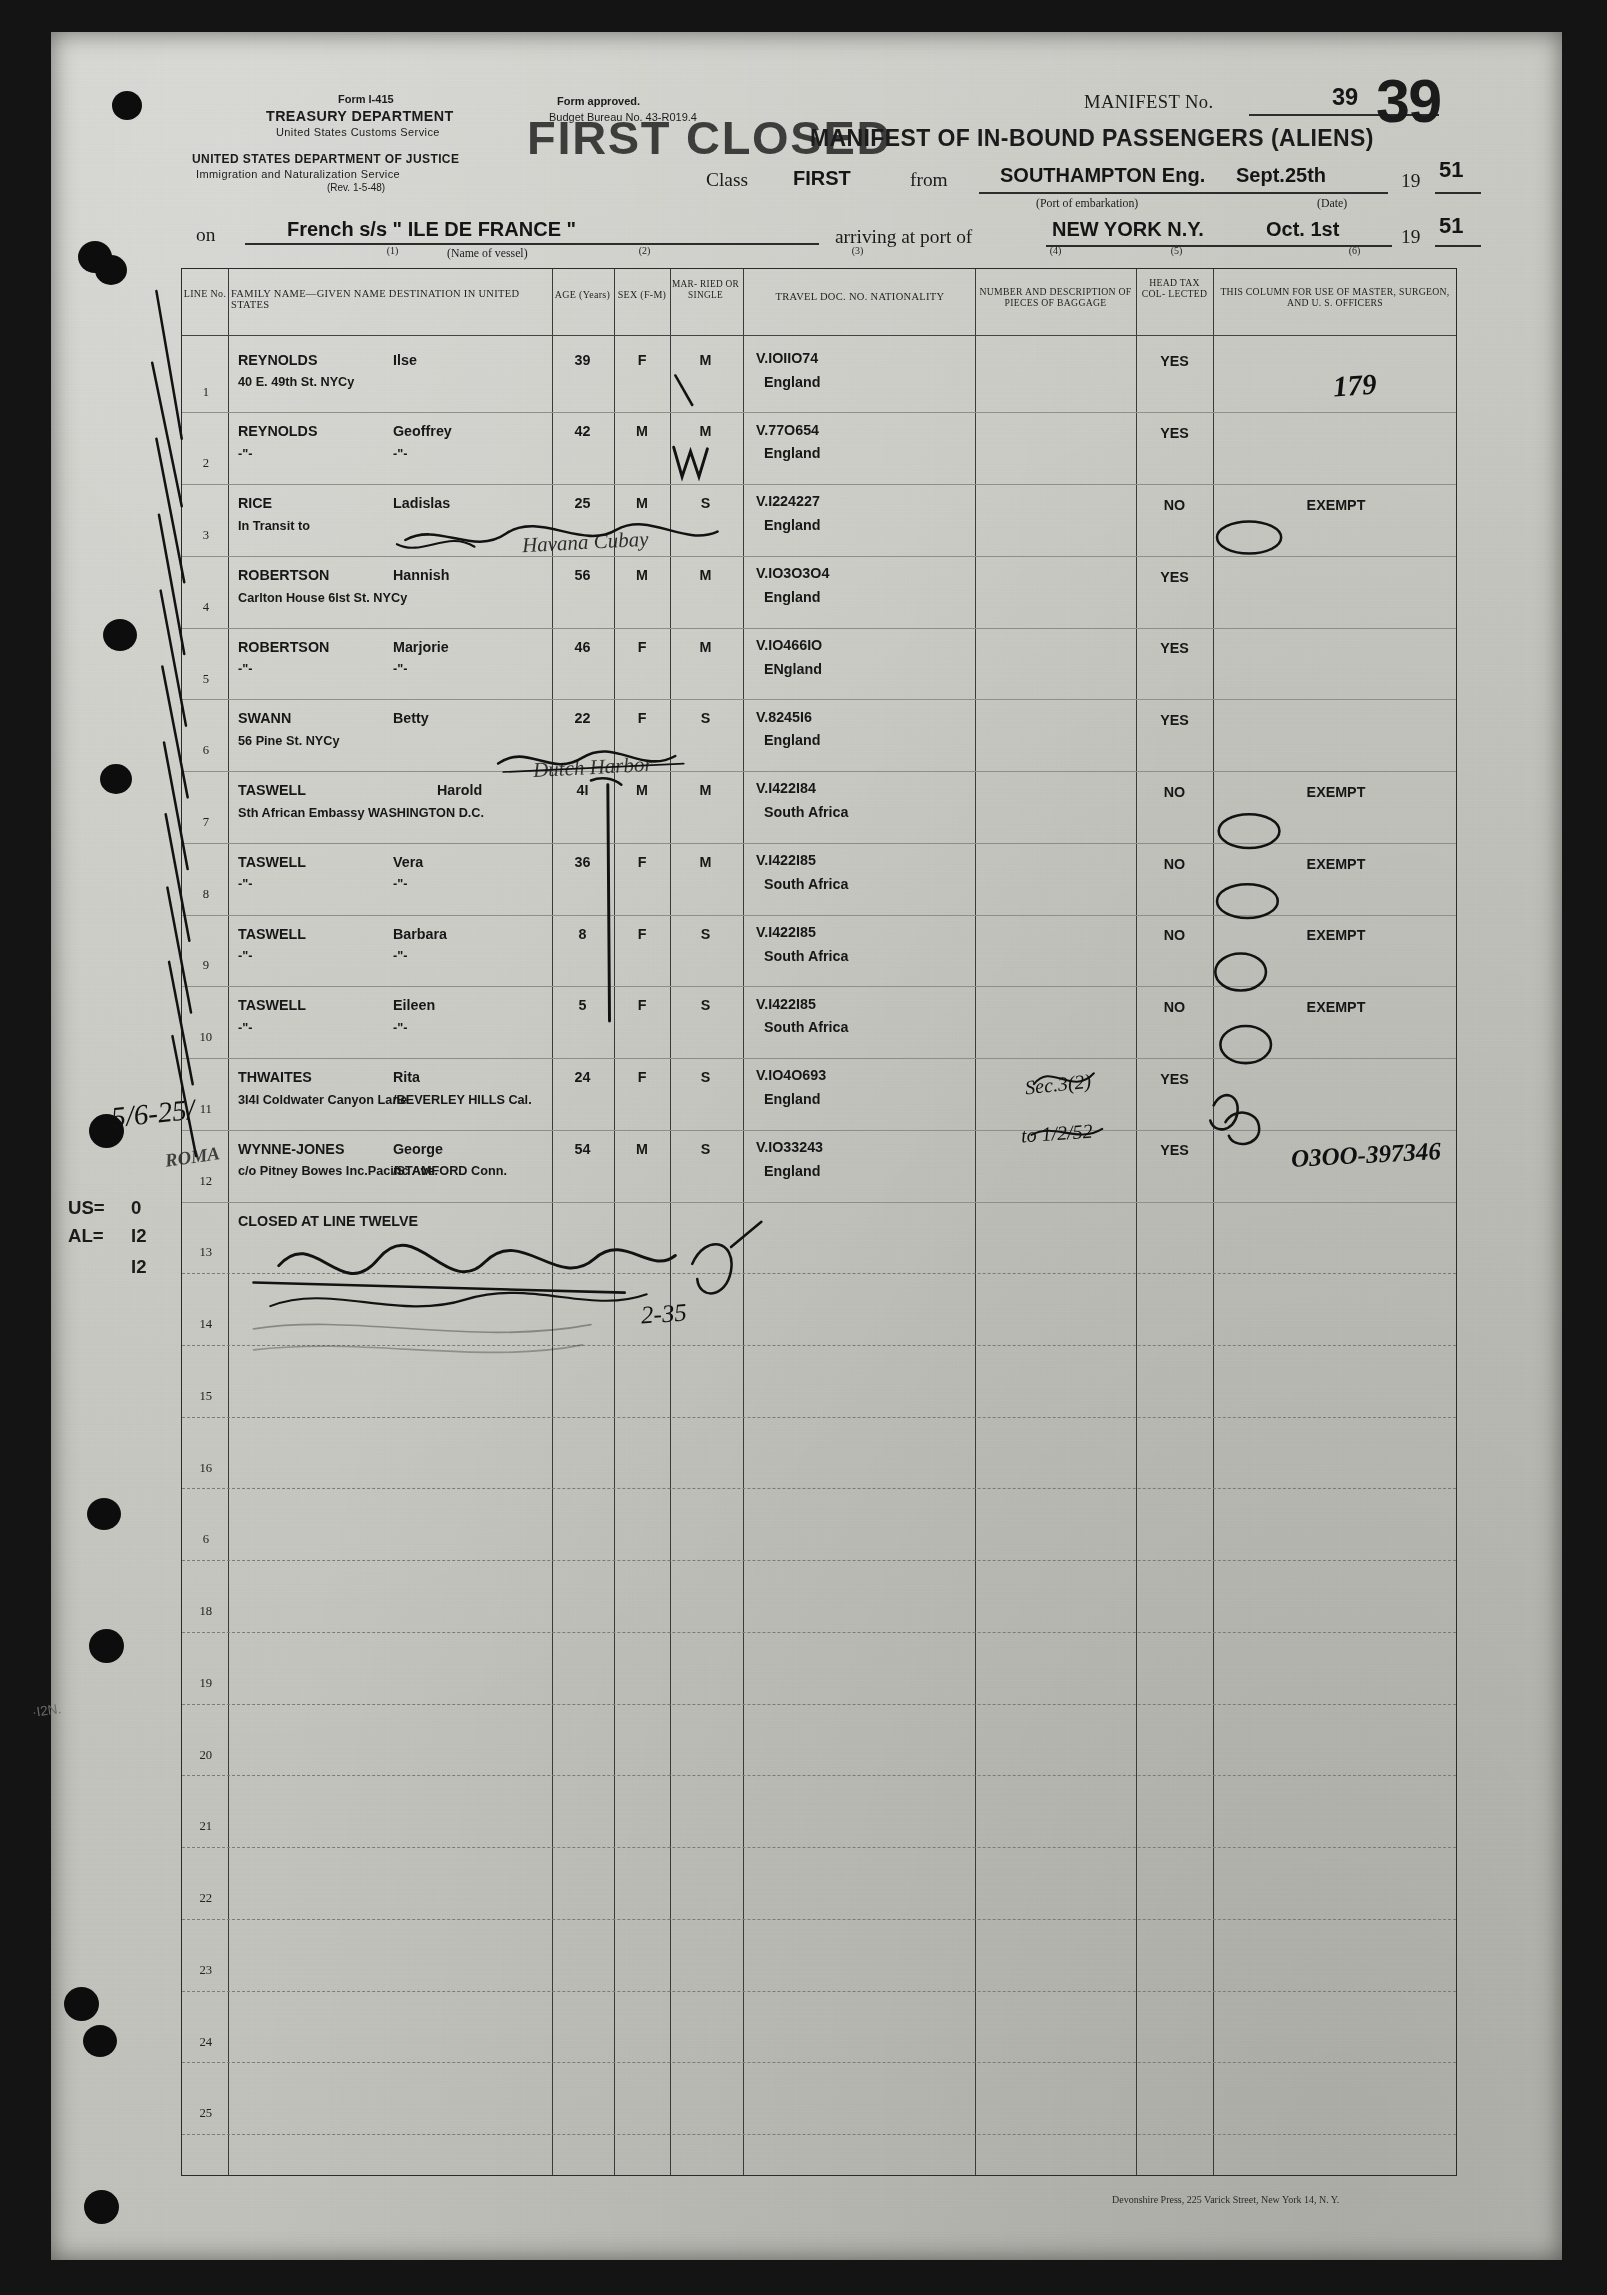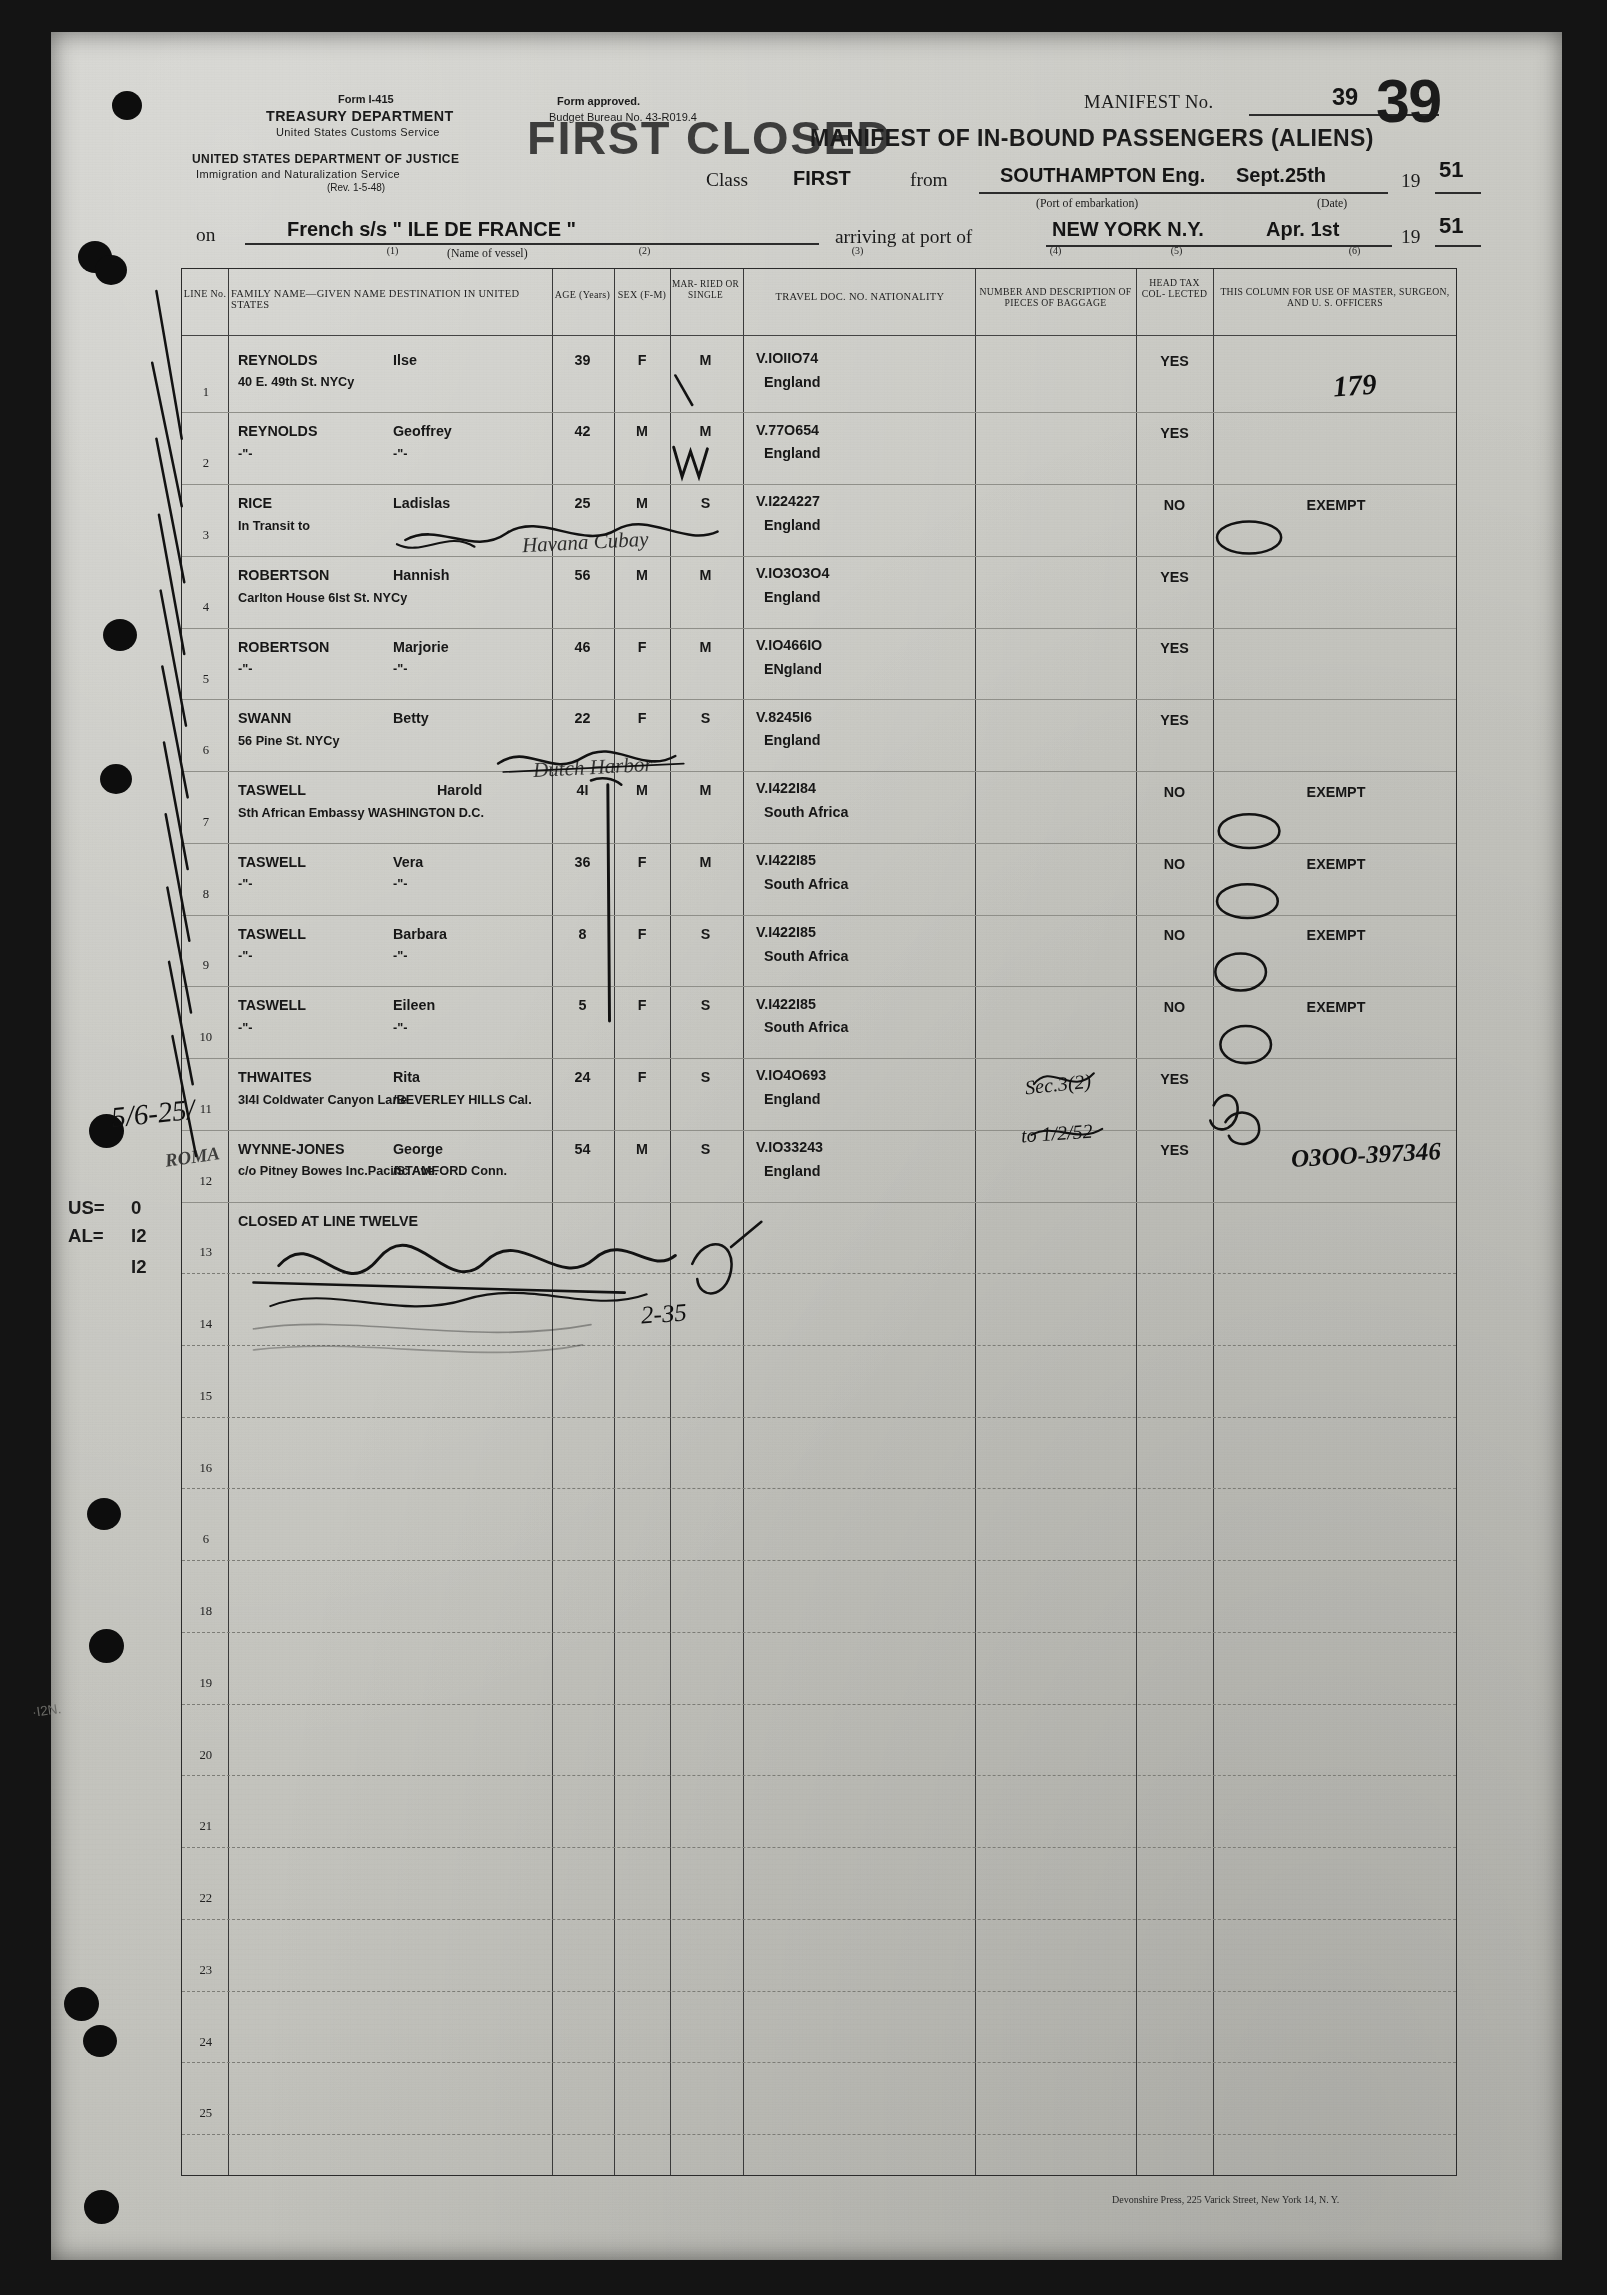--- a/index.html
+++ b/index.html
@@ -109,21 +109,21 @@
   <div class="t serif" style="left:1036px;top:196px;font-size:11.8px;">(Port of embarkation)</div>
   <div class="t serif" style="left:1317px;top:196px;font-size:11.8px;">(Date)</div>
 
   <div class="t serif" style="left:196px;top:224px;font-size:19.4px;">on</div>
   <div class="t typed" style="left:287px;top:218px;font-size:20px;">French s/s " ILE DE FRANCE "</div>
   <div style="position:absolute;left:245px;top:243px;width:574px;height:1.7px;background:#2c2c2c;"></div>
   <div class="t serif" style="left:447px;top:246px;font-size:11.8px;">(Name of vessel)</div>
 
   <div class="t serif" style="left:835px;top:226px;font-size:19.4px;">arriving at port of</div>
   <div class="t typed" style="left:1052px;top:218px;font-size:20px;">NEW YORK N.Y.</div>
-  <div class="t typed" style="left:1266px;top:218px;font-size:20px;">Apr. 1st</div>
+  <div class="t typed" style="left:1266px;top:218px;font-size:20px;">Oct. 1st</div>
   <div class="t serif" style="left:1401px;top:226px;font-size:19.4px;">19</div>
   <div class="t typed" style="left:1439px;top:213px;font-size:22px;">51</div>
   <div style="position:absolute;left:1046px;top:245px;width:346px;height:1.7px;background:#2c2c2c;"></div>
   <div style="position:absolute;left:1435px;top:245px;width:46px;height:1.7px;background:#2c2c2c;"></div>
 
   <div class="t b" style="left:68px;top:1197px;font-size:18.6px;">US=</div>
   <div class="t b" style="left:131px;top:1197px;font-size:18.6px;">0</div>
   <div class="t b" style="left:68px;top:1225px;font-size:18.6px;">AL=</div>
   <div class="t b" style="left:131px;top:1225px;font-size:18.6px;">I2</div>
   <div class="t b" style="left:131px;top:1256px;font-size:18.6px;">I2</div>

